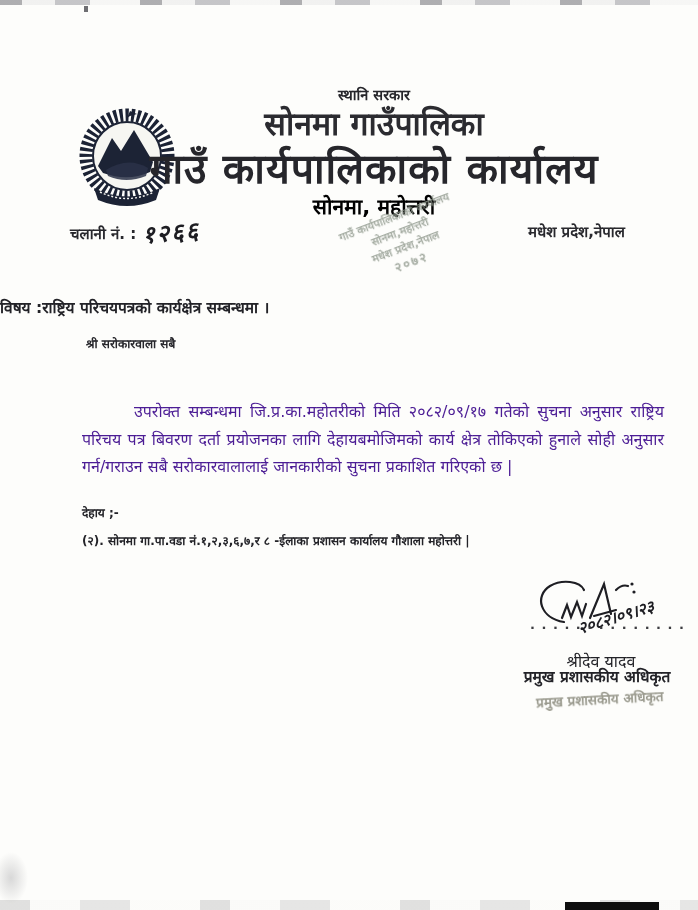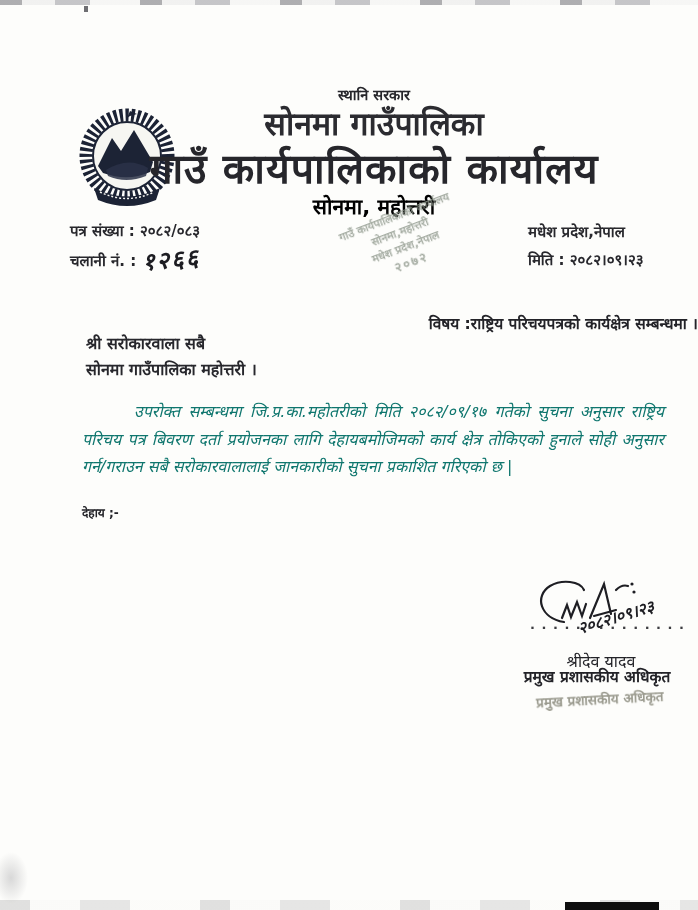--- a/index.html
+++ b/index.html
@@ -52,28 +52,28 @@
 
   
   .stamp-center{
     position:absolute;left:320px;top:208px;width:166px;
     transform:rotate(-21deg);
     text-align:center;font-size:11px;line-height:16px;font-weight:600;
     color:#8f988c;opacity:.8;filter:blur(.55px);pointer-events:none;
   }
   .stamp-center .yr{font-size:13px;letter-spacing:2px;}
 
-  .subject{position:absolute;left:0;right:0;top:296px;text-align:right;font-size:15.5px;font-weight:700;color:#232328;margin-top:16px;}
+  .subject{position:absolute;left:0;right:0;top:296px;text-align:left;font-size:15.5px;font-weight:700;color:#232328;}
 
-  .recipient{position:absolute;left:86px;top:331px;font-size:16px;font-weight:600;line-height:26px;color:#27272c;}
+  .recipient{position:absolute;left:86px;top:331px;font-size:12px;font-weight:600;line-height:26px;color:#27272c;}
 
   .para{
     position:absolute;left:82px;top:398px;width:582px;
     font-size:16px;font-weight:500;line-height:27.5px;
-    text-align:justify;text-indent:52px;color:#0f766e;font-style:italic;
+    text-align:justify;text-indent:52px;color:#4c1d95;
   }
 
   .dehay{position:absolute;left:82px;top:499px;font-size:12px;font-weight:600;line-height:28px;color:#232328;}
   .dehay div{white-space:nowrap;}
 
   
   .sig-svg{position:absolute;left:528px;top:576px;width:162px;height:64px;}
   .sig-dots{position:absolute;left:530px;top:617px;width:160px;font-size:13px;font-weight:700;letter-spacing:1px;color:#3c3c40;white-space:nowrap;}
   .sig-name{position:absolute;left:505px;top:650px;width:192px;text-align:center;font-size:16px;font-weight:400;color:#232328;}
   .sig-title{position:absolute;left:488px;top:665px;width:218px;text-align:center;font-size:15.5px;font-weight:700;color:#232328;}
@@ -106,55 +106,47 @@
 
   <div class="header">
     <div class="hdr-small">स्थानि सरकार</div>
     <div class="hdr-muni">सोनमा गाउँपालिका</div>
     <div class="hdr-office">गाउँ कार्यपालिकाको कार्यालय</div>
     <div class="hdr-place">सोनमा, महोत्तरी</div>
   </div>
 
   <div class="meta-left">
     <div>
-      <span>पत्र संख्या :</span>
-      <span>२०८२/०८३</span>
-    </div>
-    <div>
       <span>चलानी नं. :</span>
       <span class="handwritten">१२६६</span>
     </div>
   </div>
 
   <div class="meta-right">
     <div>मधेश प्रदेश,नेपाल</div>
-    <div>
-      <span>मिति :</span>
-      <span>२०८२।०९।२३</span>
-    </div>
   </div>
 
   <div class="stamp-center">
     <div>गाउँ कार्यपालिकाको कार्यालय</div>
     <div>सोनमा,महोत्तरी</div>
     <div>मधेश प्रदेश,नेपाल</div>
     <div class="yr">२०७२</div>
   </div>
 
   <div class="subject">विषय :राष्ट्रिय परिचयपत्रको कार्यक्षेत्र सम्बन्धमा ।</div>
 
   <div class="recipient">
     <div>श्री सरोकारवाला सबै</div>
-    <div>सोनमा गाउँपालिका महोत्तरी ।</div>
   </div>
 
   <div class="para">उपरोक्त सम्बन्धमा जि.प्र.का.महोतरीको मिति २०८२/०९/१७ गतेको सुचना अनुसार राष्ट्रिय परिचय पत्र बिवरण दर्ता प्रयोजनका लागि देहायबमोजिमको कार्य क्षेत्र तोकिएको हुनाले सोही अनुसार गर्न/गराउन सबै सरोकारवालालाई जानकारीको सुचना प्रकाशित गरिएको छ |</div>
 
   <div class="dehay">
     <div>देहाय ;-</div>
+    <div>(२). सोनमा गा.पा.वडा नं.१,२,३,६,७,र ८ -ईलाका प्रशासन कार्यालय गौशाला महोत्तरी |</div>
   </div>
 
   <svg class="sig-svg" viewBox="0 0 162 64">
     <g fill="none" stroke="#1e1e23" stroke-width="2.2" stroke-linecap="round">
       <path d="M36,46 C12,42 6,20 22,10 C34,3 52,5 56,14"></path>
       <path d="M34,42 l5,-13 l4,12 l6,-15 l5,14 l4,-12"></path>
       <path d="M62,42 L76,8 L83,38"></path>
       <path d="M66,40 L88,34"></path>
       <path d="M88,14 q6,-6 12,-4"></path>
     </g>

